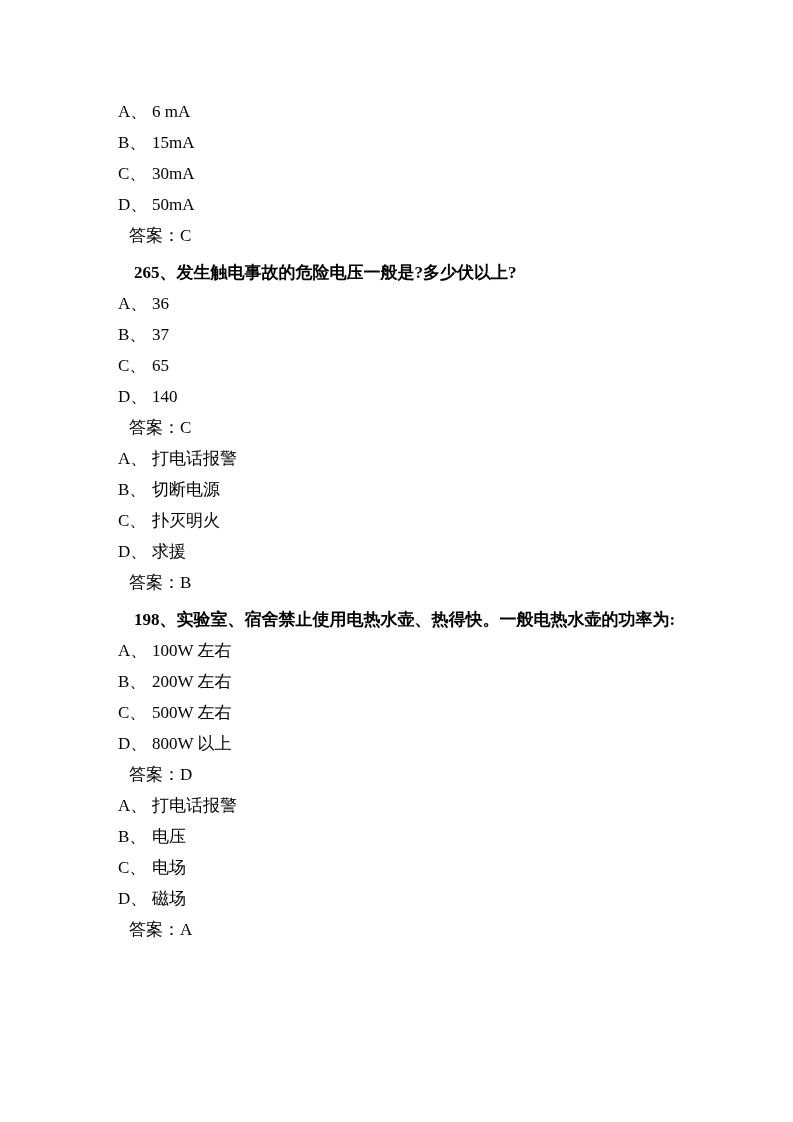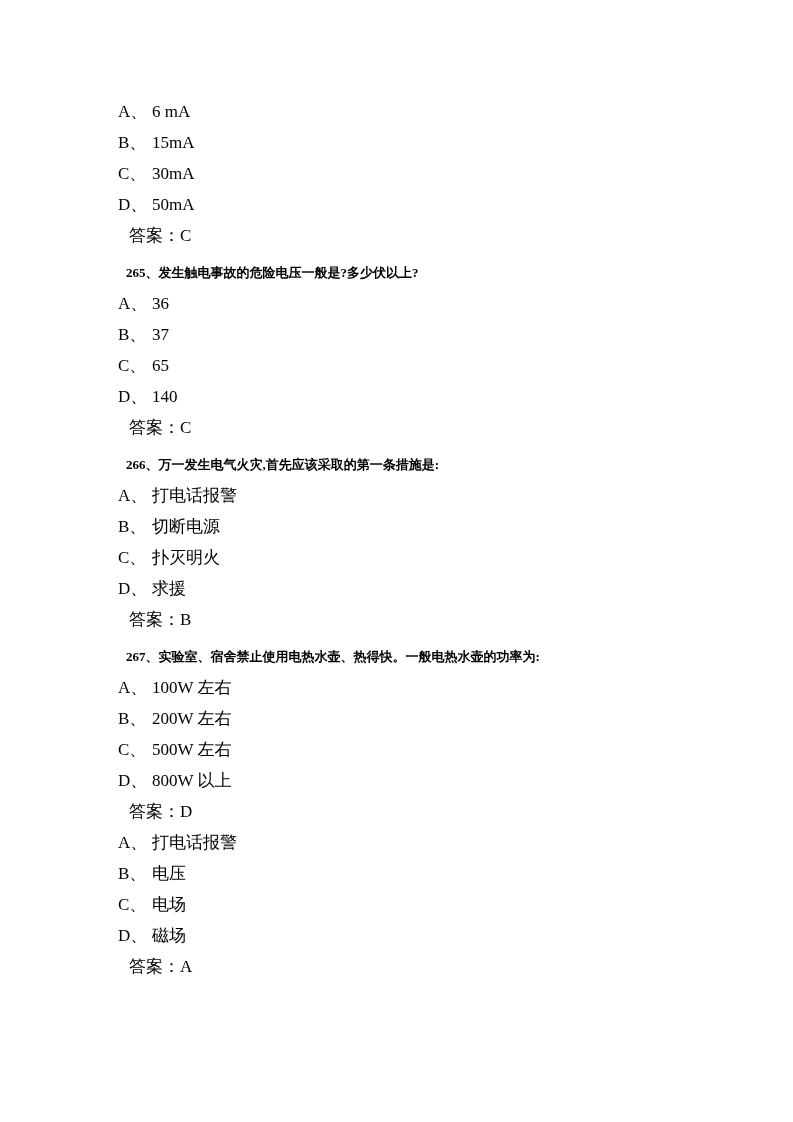--- a/index.html
+++ b/index.html
@@ -16,25 +16,25 @@
     font-family: "Liberation Serif", "DejaVu Serif", serif;
     overflow: hidden;
   }
   .content {
     position: absolute;
     left: 118px;
     top: 96px;
     right: 40px;
   }
   .question {
-    margin: 6px 0 0 8px;
+    margin: 6px 0 0 16px;
     padding: 0;
     height: 31px;
     line-height: 31px;
-    font-size: 13px;
+    font-size: 17px;
     font-weight: 700;
     white-space: nowrap;
     color: #000000;
   }
   .row {
     display: flex;
     height: 31px;
     line-height: 31px;
     font-size: 17px;
     white-space: nowrap;
@@ -99,21 +99,20 @@
     <span class="option-label">D、</span>
     <span class="option-text">140</span>
   </div>
         </div>
     <div class="row answer-row">
       <span class="answer-label">答案：</span>
       <span class="answer-value">C</span>
     </div>
   </section>
       <section class="block">
-    <h2 class="question">266、万一发生电气火灾,首先应该采取的第一条措施是:</h2>
     <div class="options">
           <div class="row option-row">
     <span class="option-label">A、</span>
     <span class="option-text">打电话报警</span>
   </div>
           <div class="row option-row">
     <span class="option-label">B、</span>
     <span class="option-text">切断电源</span>
   </div>
           <div class="row option-row">
@@ -124,21 +123,21 @@
     <span class="option-label">D、</span>
     <span class="option-text">求援</span>
   </div>
         </div>
     <div class="row answer-row">
       <span class="answer-label">答案：</span>
       <span class="answer-value">B</span>
     </div>
   </section>
       <section class="block">
-    <h2 class="question">267、实验室、宿舍禁止使用电热水壶、热得快。一般电热水壶的功率为:</h2>
+    <h2 class="question">198、实验室、宿舍禁止使用电热水壶、热得快。一般电热水壶的功率为:</h2>
     <div class="options">
           <div class="row option-row">
     <span class="option-label">A、</span>
     <span class="option-text">100W 左右</span>
   </div>
           <div class="row option-row">
     <span class="option-label">B、</span>
     <span class="option-text">200W 左右</span>
   </div>
           <div class="row option-row">

